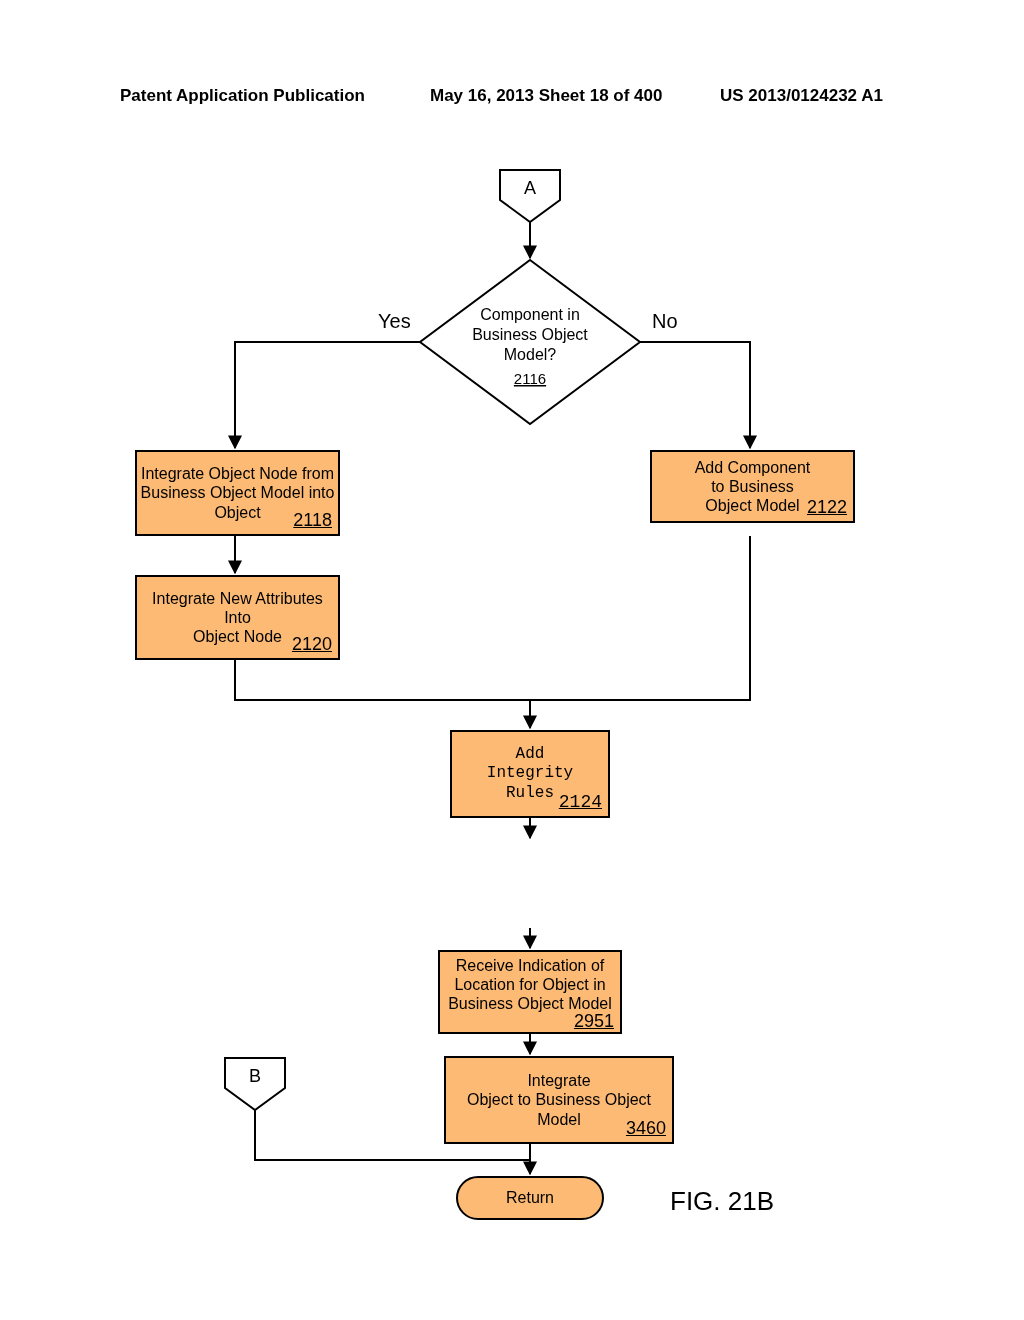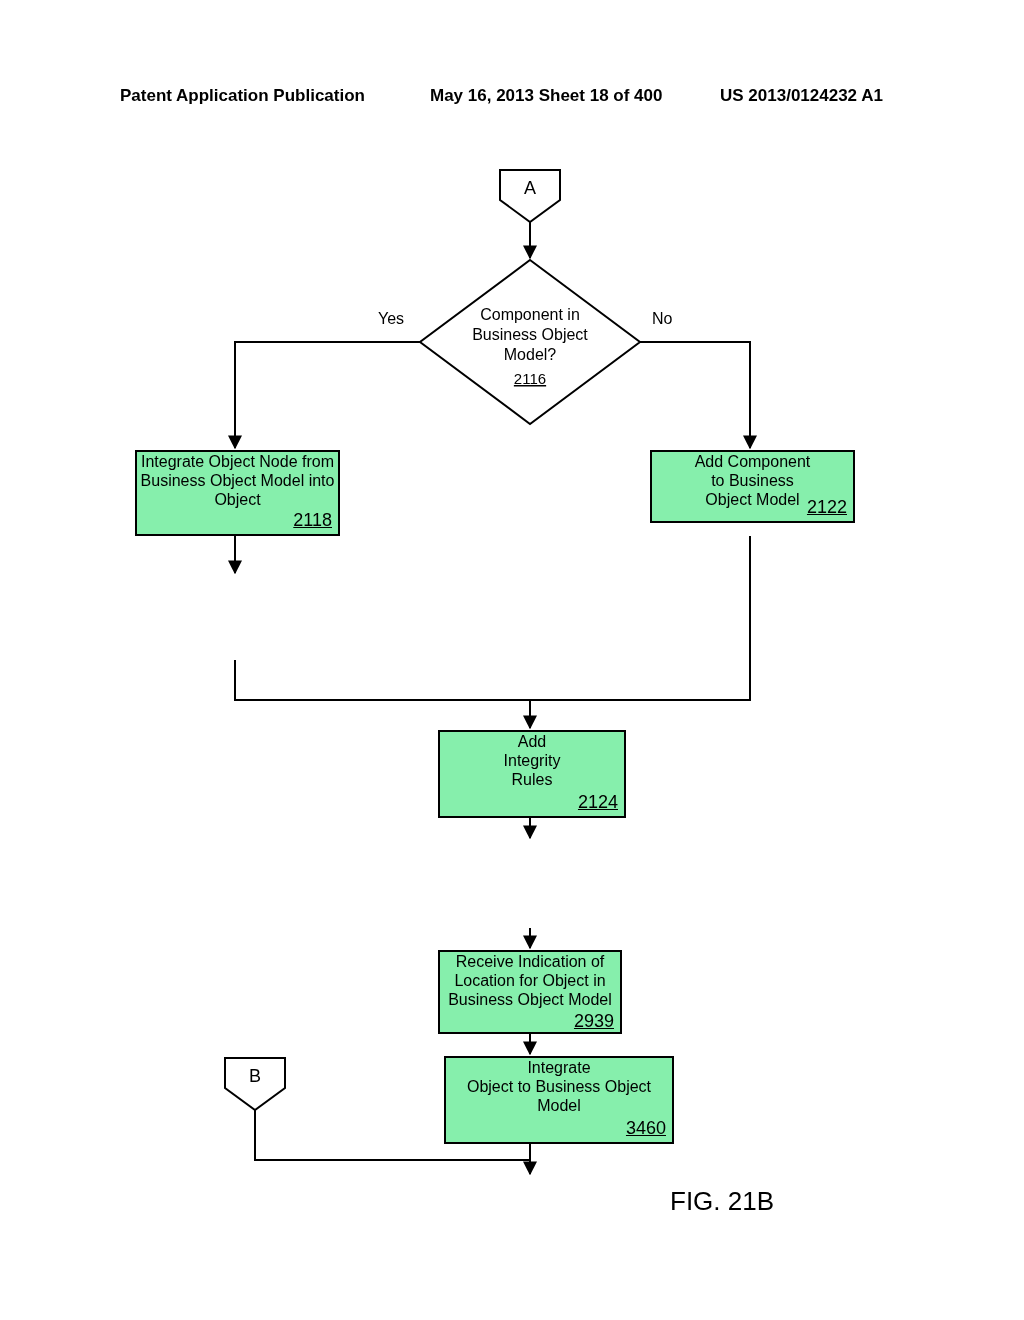--- a/index.html
+++ b/index.html
@@ -23,25 +23,26 @@
     font-size: 17px;
   }
   .hdr.left  { left: 120px; }
   .hdr.mid   { left: 430px; }
   .hdr.right { left: 720px; }
 
   
   .shape {
     position: absolute;
     border: 2px solid #000;
-    background: #86efac;
+    background: #fdba74;
     text-align: center;
     display: flex;
     flex-direction: column;
     align-items: center;
+    justify-content: center;
     font-size: 16px;
     line-height: 1.2;
     box-sizing: border-box;
   }
   .shape .refnum {
     position: absolute;
     right: 6px;
     bottom: 2px;
     font-size: 18px;
     text-decoration: underline;
@@ -53,21 +54,21 @@
   }
 
   .figlabel {
     position: absolute;
     font-size: 26px;
     font-family: Arial, Helvetica, sans-serif;
   }
 
   .small-label {
     position: absolute;
-    font-size: 16px;
+    font-size: 20px;
   }
 
   svg.flow {
     position: absolute;
     left: 0;
     top: 0;
     width: 1024px;
     height: 1320px;
     overflow: visible;
     pointer-events: none;
@@ -132,46 +133,54 @@
   <div class="small-label" style="left:378px; top:310px;">Yes</div>
   <div class="small-label" style="left:652px; top:310px;">No</div>
 
   <div class="shape" style="left:135px; top:450px; width:205px; height:86px;">
     <div>Integrate Object Node from</div>
     <div>Business Object Model into</div>
     <div>Object</div>
     <div class="refnum">2118</div>
   </div>
 
+  <div class="shape" style="left:135px; top:575px; width:205px; height:85px;">
+    <div>Integrate New Attributes Into</div>
+    <div>Object Node</div>
+    <div class="refnum">2120</div>
+  </div>
 
   <div class="shape" style="left:650px; top:450px; width:205px; height:73px;">
     <div>Add Component</div>
     <div>to Business</div>
     <div>Object Model</div>
     <div class="refnum">2122</div>
   </div>
 
-  <div class="shape" style="left:438px; top:730px; width:188px; height:88px;">
+  <div class="shape" style="left:450px; top:730px; width:160px; height:88px;font-family:Liberation Mono, monospace;">
     <div>Add</div>
     <div>Integrity</div>
     <div>Rules</div>
     <div class="refnum">2124</div>
   </div>
 
 
   <div class="shape" style="left:438px; top:950px; width:184px; height:84px; padding-bottom:15px;">
     <div>Receive Indication of</div>
     <div>Location for Object in</div>
     <div>Business Object Model</div>
-    <div class="refnum tight">2939</div>
+    <div class="refnum tight">2951</div>
   </div>
 
   <div class="shape" style="left:444px; top:1056px; width:230px; height:88px;">
     <div>Integrate</div>
     <div>Object to Business Object</div>
     <div>Model</div>
     <div class="refnum">3460</div>
   </div>
 
+  <div class="shape terminator" style="left:456px; top:1176px; width:148px; height:44px;">
+    <div>Return</div>
+  </div>
 
   <div class="figlabel" style="left:670px; top:1186px;">FIG. 21B</div>
 
 </div>
 
 </body></html>

